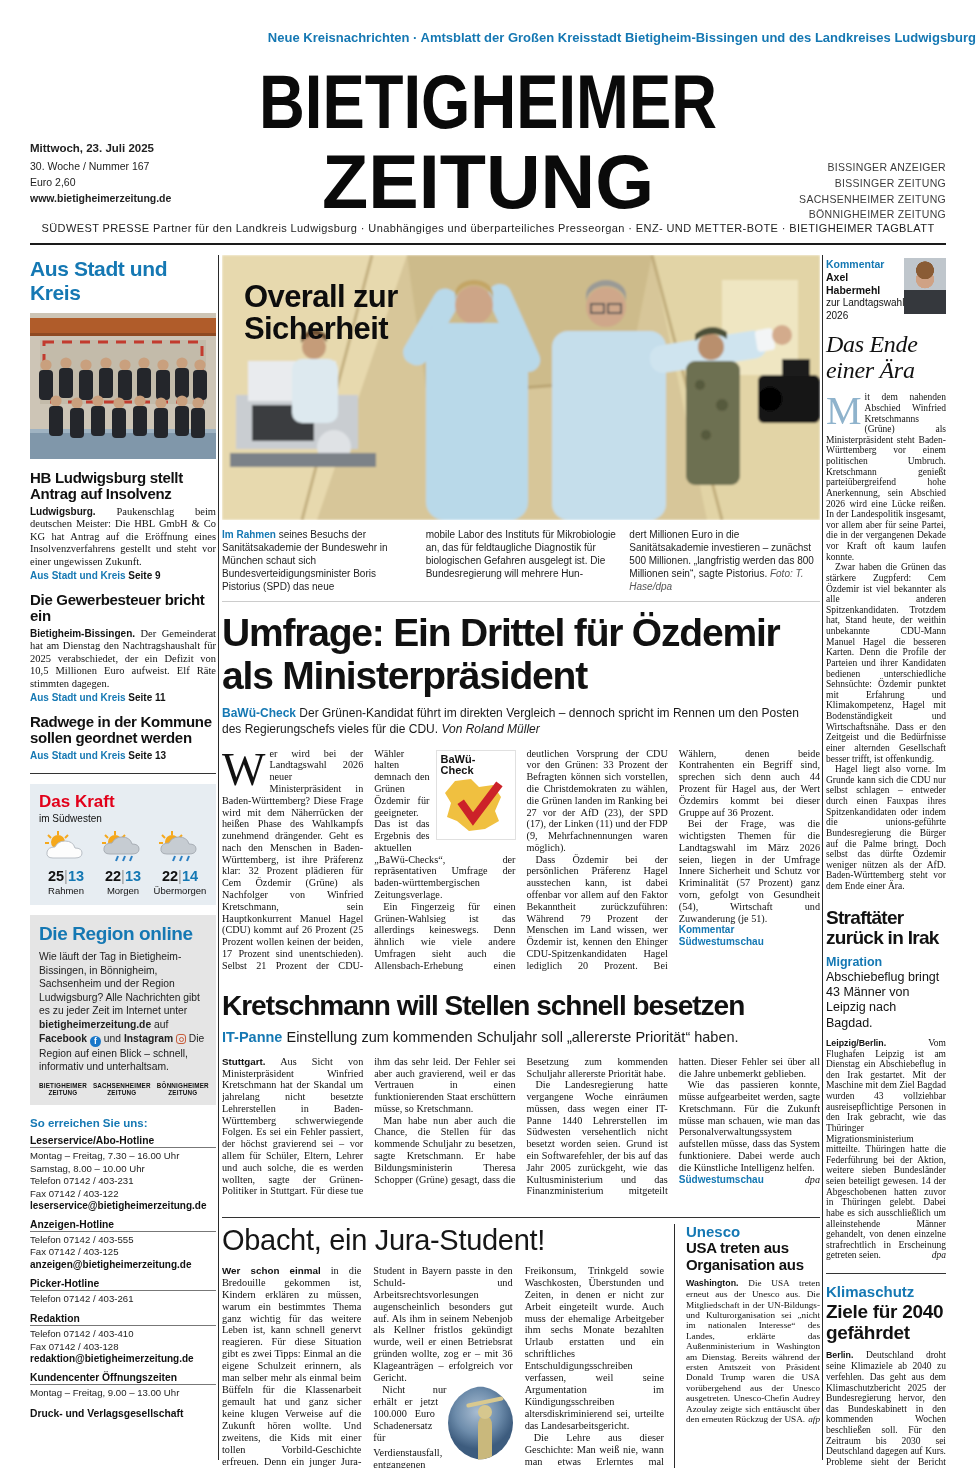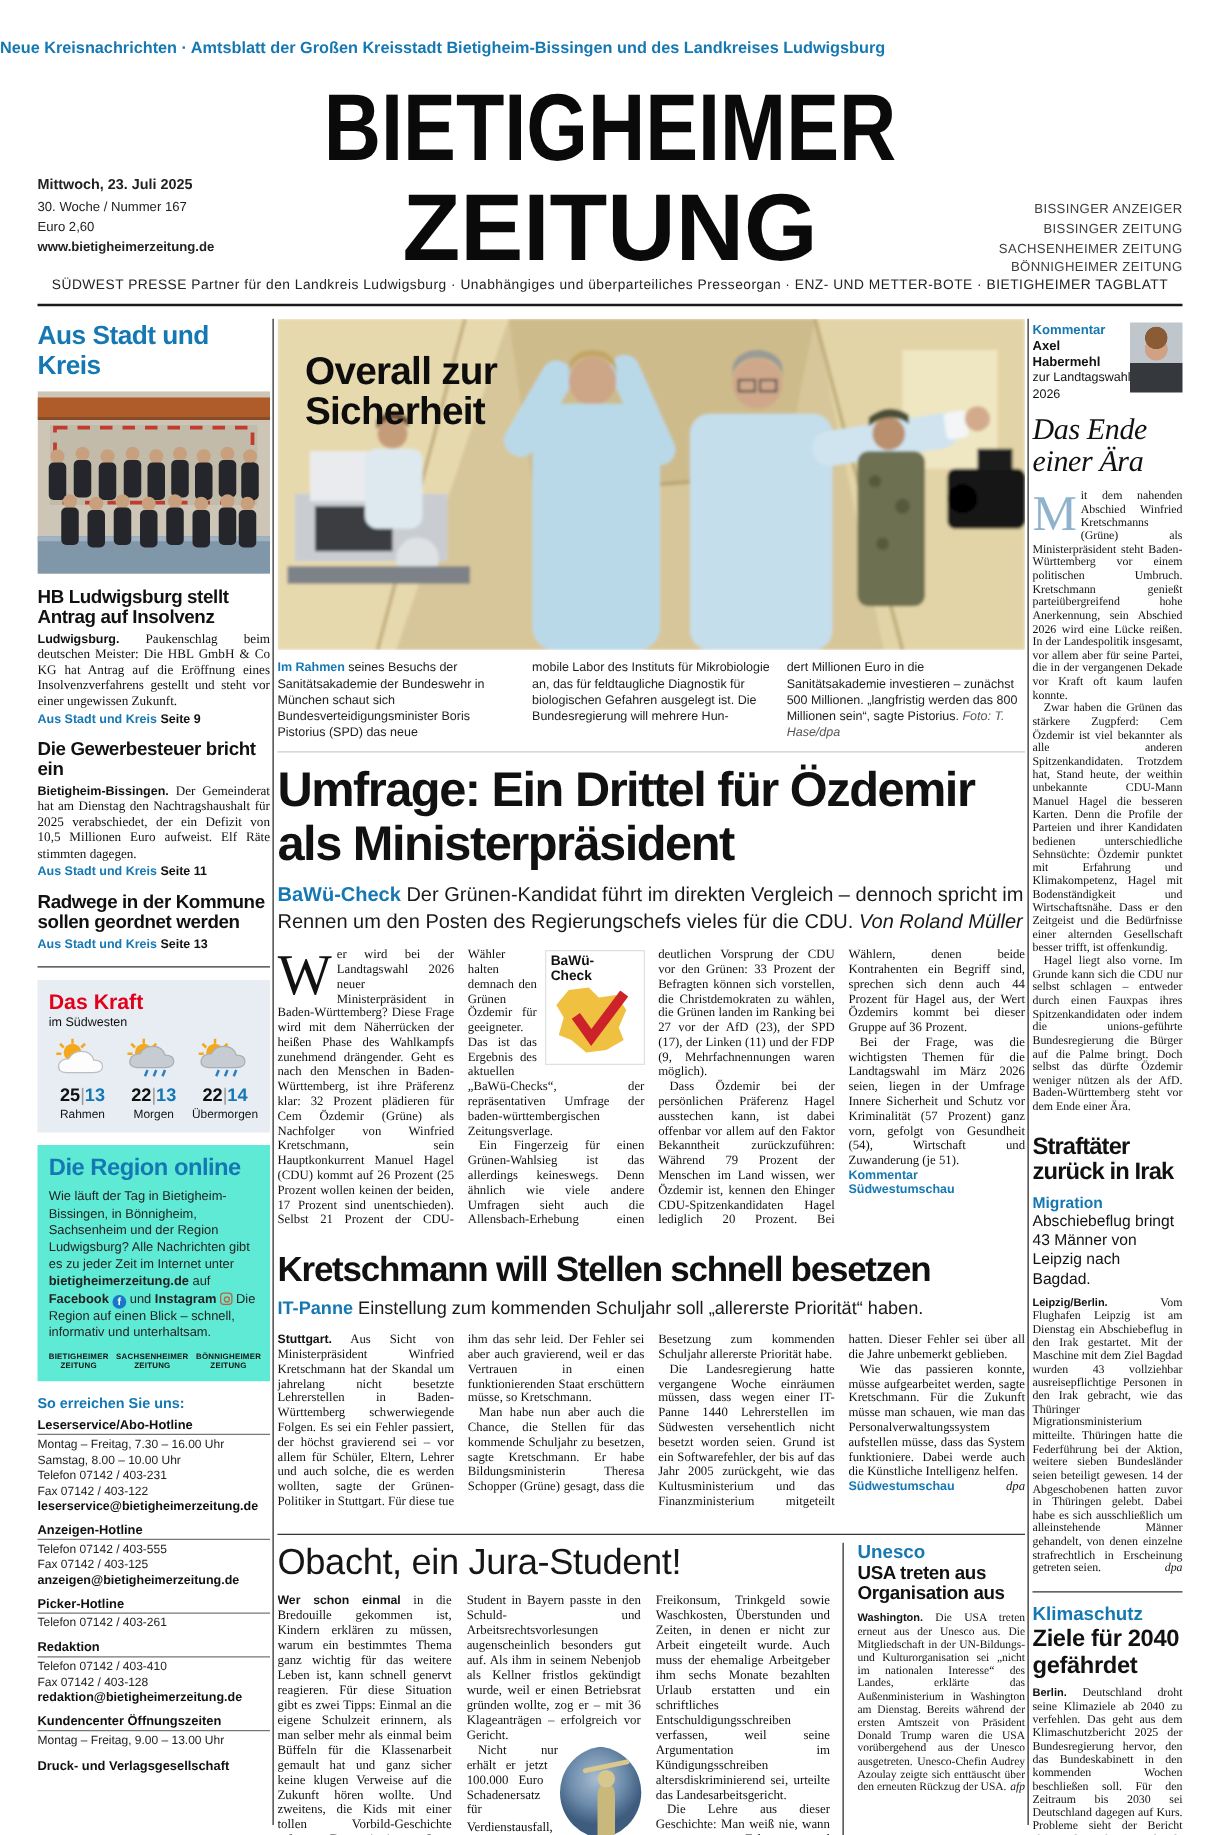--- a/index.html
+++ b/index.html
@@ -2,21 +2,21 @@
 <html lang="de"><head>
 <meta charset="utf-8">
 <style>
   :root{ --blue:#1578b3; --red:#e2001a; --ink:#111; --gray:#444; }
   *{box-sizing:border-box}
   body{margin:0;background:#fff;color:var(--ink);font-family:"Liberation Sans",sans-serif;}
   .page{position:relative;width:976px;height:1468px;background:#fff;overflow:hidden}
   .blue{color:var(--blue)}
 
   
-  .topline{position:absolute;top:30px;left:0;width:100%;text-align:left;color:var(--blue);font-weight:bold;font-size:13px}
+  .topline{position:absolute;top:30px;left:0;width:100%;text-align:right;color:var(--blue);font-weight:bold;font-size:13px}
   .masthead{position:absolute;top:62px;left:258px;width:460px;height:152px}
   .meta-left{position:absolute;top:140px;left:30px;width:200px;font-size:10.5px;line-height:1.55;color:#222}
   .meta-left .d{font-weight:bold;font-size:11.5px}
   .meta-left .w{font-weight:bold}
   .meta-right{position:absolute;top:160px;right:30px;width:220px;text-align:right;font-size:10.5px;line-height:1.5;color:#3c3c3c;letter-spacing:.3px}
   .partnerline{position:absolute;top:222px;left:0;width:100%;text-align:center;font-size:11px;color:#222;letter-spacing:.4px}
   .head-rule{position:absolute;top:243px;left:30px;width:916px;height:2px;background:#1a1a1a}
   .vrule{position:absolute;width:1px;background:#2a2a2a}
 
   
@@ -31,21 +31,21 @@
   .thin-rule{height:1px;background:#333;margin:12px 0 0}
   .wbox{margin-top:10px;background:#e7edf2;padding:8px 9px 9px}
   .wbox .wt{color:var(--red);font-size:17px;font-weight:800;margin:0}
   .wbox .ws{font-size:10px;margin:1px 0 6px}
   .wdays{display:flex;justify-content:space-between}
   .wday{width:54px;text-align:center}
   .wtemp{font-size:14.5px;font-weight:800;margin-top:2px}
   .wtemp .lo{color:var(--blue)}
   .wtemp .sep{color:#999;font-weight:400}
   .wlabel{font-size:9.5px;margin-top:1px}
-  .regionbox{margin-top:10px;background:#5eead4;padding:8px 9px 9px}
+  .regionbox{margin-top:10px;background:#e5e5e5;padding:8px 9px 9px}
   .regionbox h3{margin:0 0 5px;color:var(--blue);font-size:19px;font-weight:800;letter-spacing:-.4px}
   .regiontext{font-size:10.3px;line-height:1.32;color:#222}
   .regiontext .site{font-weight:bold}
   .soc-ic{display:inline-block;vertical-align:-2px}
   .fb{width:11px;height:11px;border-radius:50%;background:#1877c9;color:#fff;font-size:8.5px;font-weight:bold;text-align:center;line-height:11px}
   .ig{width:10px;height:10px;border:1.5px solid #c75b39;border-radius:3px;position:relative}
   .ig::after{content:"";position:absolute;left:2px;top:2px;width:3px;height:3px;border:1px solid #c75b39;border-radius:50%}
   .minilogos{display:flex;gap:6px;margin-top:8px}
   .minilogo{font-size:6.3px;font-weight:bold;letter-spacing:.2px;line-height:1.15;text-align:center;white-space:nowrap}
   .reachus{color:var(--blue);font-weight:bold;font-size:11.5px;margin:12px 0 6px}
@@ -56,21 +56,21 @@
   .pub .ct2{font-size:10.3px;font-weight:bold;line-height:1.2}
 
   
   .maincol{position:absolute;top:255px;left:222px;width:598px}
   .mainphoto{position:relative;width:598px;height:265px;overflow:hidden}
   .photo-title{position:absolute;top:26px;left:22px;font-size:31px;line-height:1.03;font-weight:800;letter-spacing:-.6px;color:#0d0d0d}
   .caption{display:grid;grid-template-columns:1fr 1fr 1fr;gap:13px;margin-top:8px;padding-bottom:8px;border-bottom:1px solid #ccc;font-size:10px;line-height:1.3;color:#222}
   .caption .lead{color:var(--blue);font-weight:bold}
   .caption .credit{font-style:italic;color:#555}
   .h-main{margin:10px 0 0;font-size:39px;line-height:1.09;font-weight:800;letter-spacing:-1.2px}
-  .standfirst{margin-top:9px;font-size:16px;line-height:1.32;color:#1a1a1a}
+  .standfirst{margin-top:9px;font-size:12px;line-height:1.32;color:#1a1a1a}
   .standfirst .kick{color:var(--blue);font-weight:bold}
   .standfirst .byline{font-style:italic}
   .artbody{margin-top:10px;height:228px;column-count:4;column-gap:11px;column-fill:auto;
            font-family:"Liberation Serif",serif;font-size:10.2px;line-height:1.155;text-align:justify;hyphens:auto;overflow:hidden}
   .artbody p{margin:0}
   .artbody p.ind,.ind{text-indent:9px}
   p.dropW::first-letter{float:left;font-size:46px;line-height:.82;padding:3px 4px 0 0;font-weight:400}
   .refline{font-family:"Liberation Sans",sans-serif;font-weight:bold;font-size:10px;color:var(--blue);text-indent:0}
   .agency{float:right;font-style:italic}
   .badge-float{float:right;width:80px;margin:2px 0 4px 6px;background:#fff;border:1px solid #e0e0e0;padding:3px 4px;

